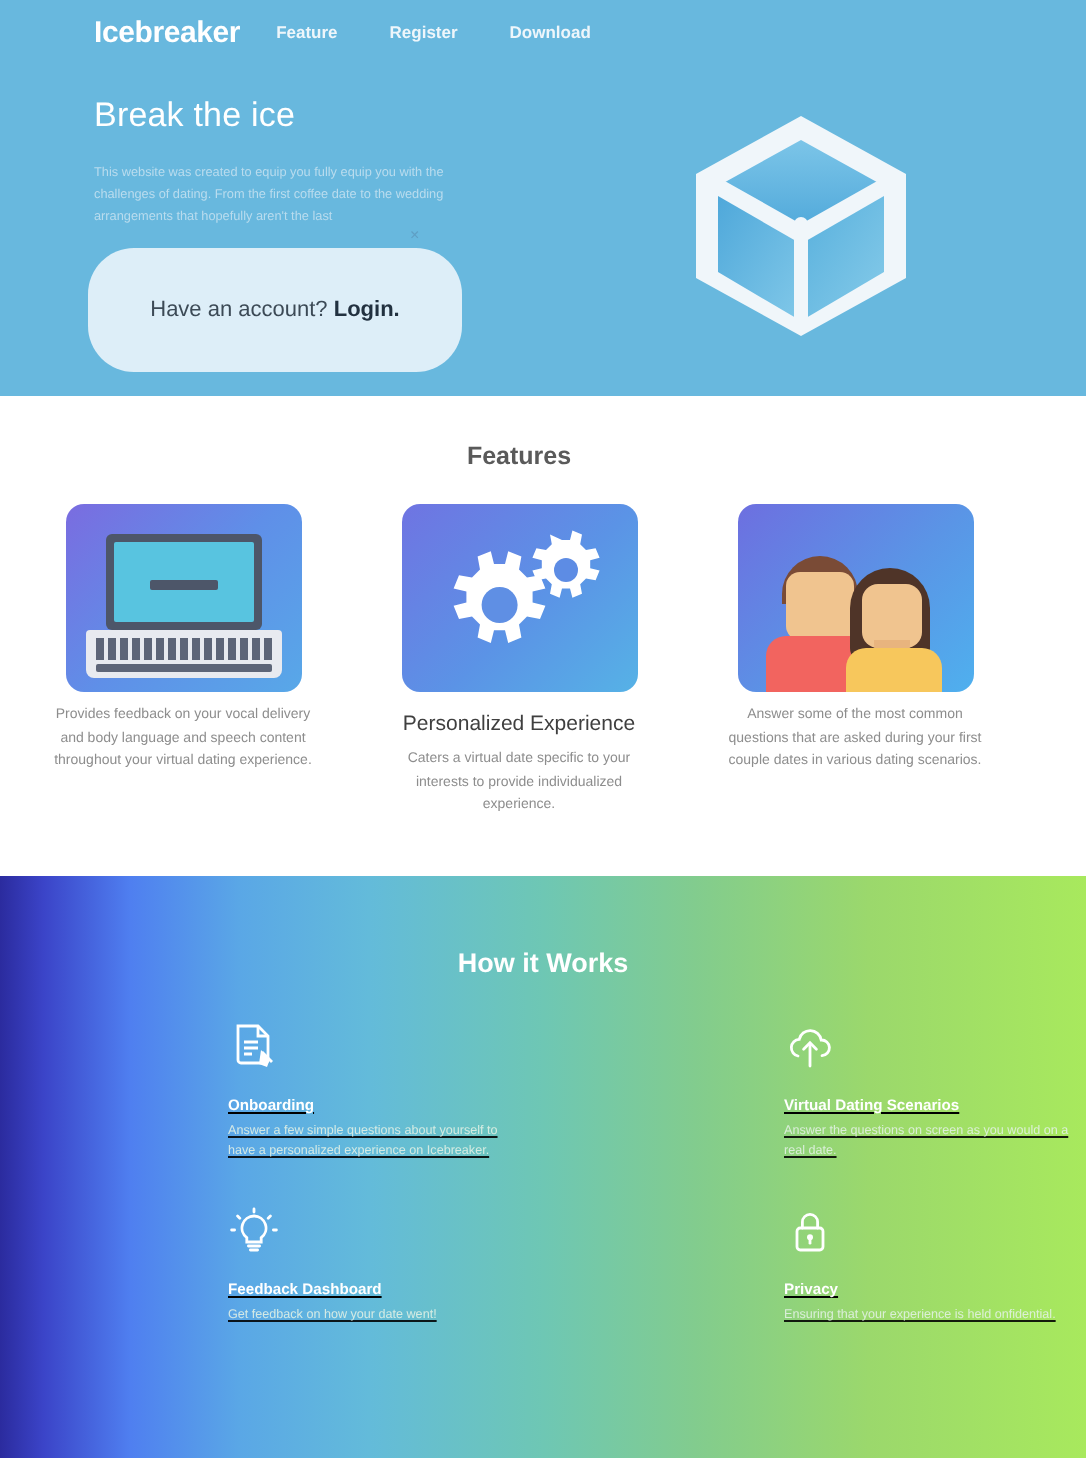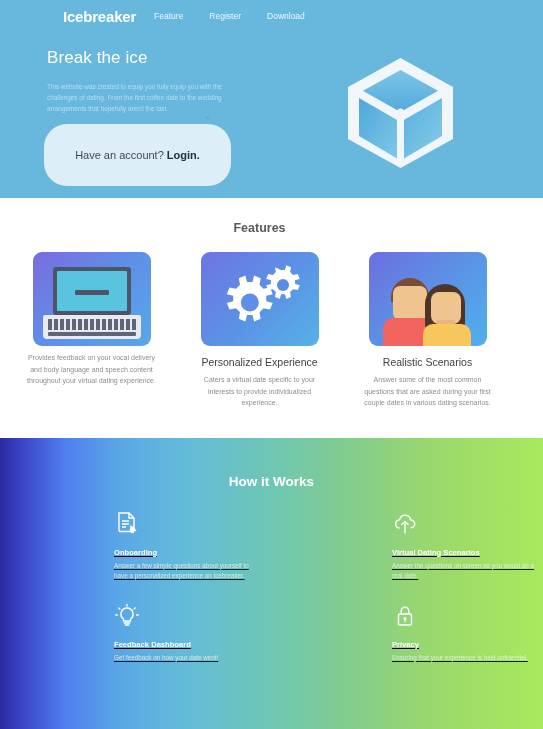--- a/index.html
+++ b/index.html
@@ -11,32 +11,32 @@
   }
   .page { position: relative; width: 543px; height: 729px; }
 
   
   .hero {
     position: relative;
     width: 543px; height: 198px;
     background: #68b8de;
   }
   .navbar {
-    position: absolute; top: 0; left: 16px;
+    position: absolute; top: 0; left: 0;
     width: 452px; height: 32px;
     display: flex; align-items: center;
   }
   .brand {
     margin-left: 47px;
     color: #ffffff;
     font-size: 15px;
     font-weight: bold;
     letter-spacing: -0.2px;
   }
-  .nav-links { display: flex; align-items: center; margin-left: 18px; }
+  .nav-links { display: flex; align-items: center; margin-left: 18px; font-weight: bold; }
   .nav-link {
     color: #eef6fb;
     font-size: 8.5px;
     margin-right: 26px;
     cursor: pointer;
     white-space: nowrap;
   }
   .hero-title {
     position: absolute; left: 47px; top: 48px;
     color: #ffffff;
@@ -303,21 +303,20 @@
         <div class="card-art art-3">
           <div class="c-manhair"></div>
           <div class="c-manface"></div>
           <div class="c-mannk"></div>
           <div class="c-manbody"></div>
           <div class="c-womhair"></div>
           <div class="c-womface"></div>
           <div class="c-womnk"></div>
           <div class="c-wombody"></div>
         </div>
-        <div class="card-title">Realistic Scenarios</div>
         <div class="card-desc">Answer some of the most common questions that are asked during your first couple dates in various dating scenarios.</div>
       </div>
 
     </div>
   </section>
 
   <section class="how">
     <h2 class="how-title">How it Works</h2>
 
     <div class="how-grid">

